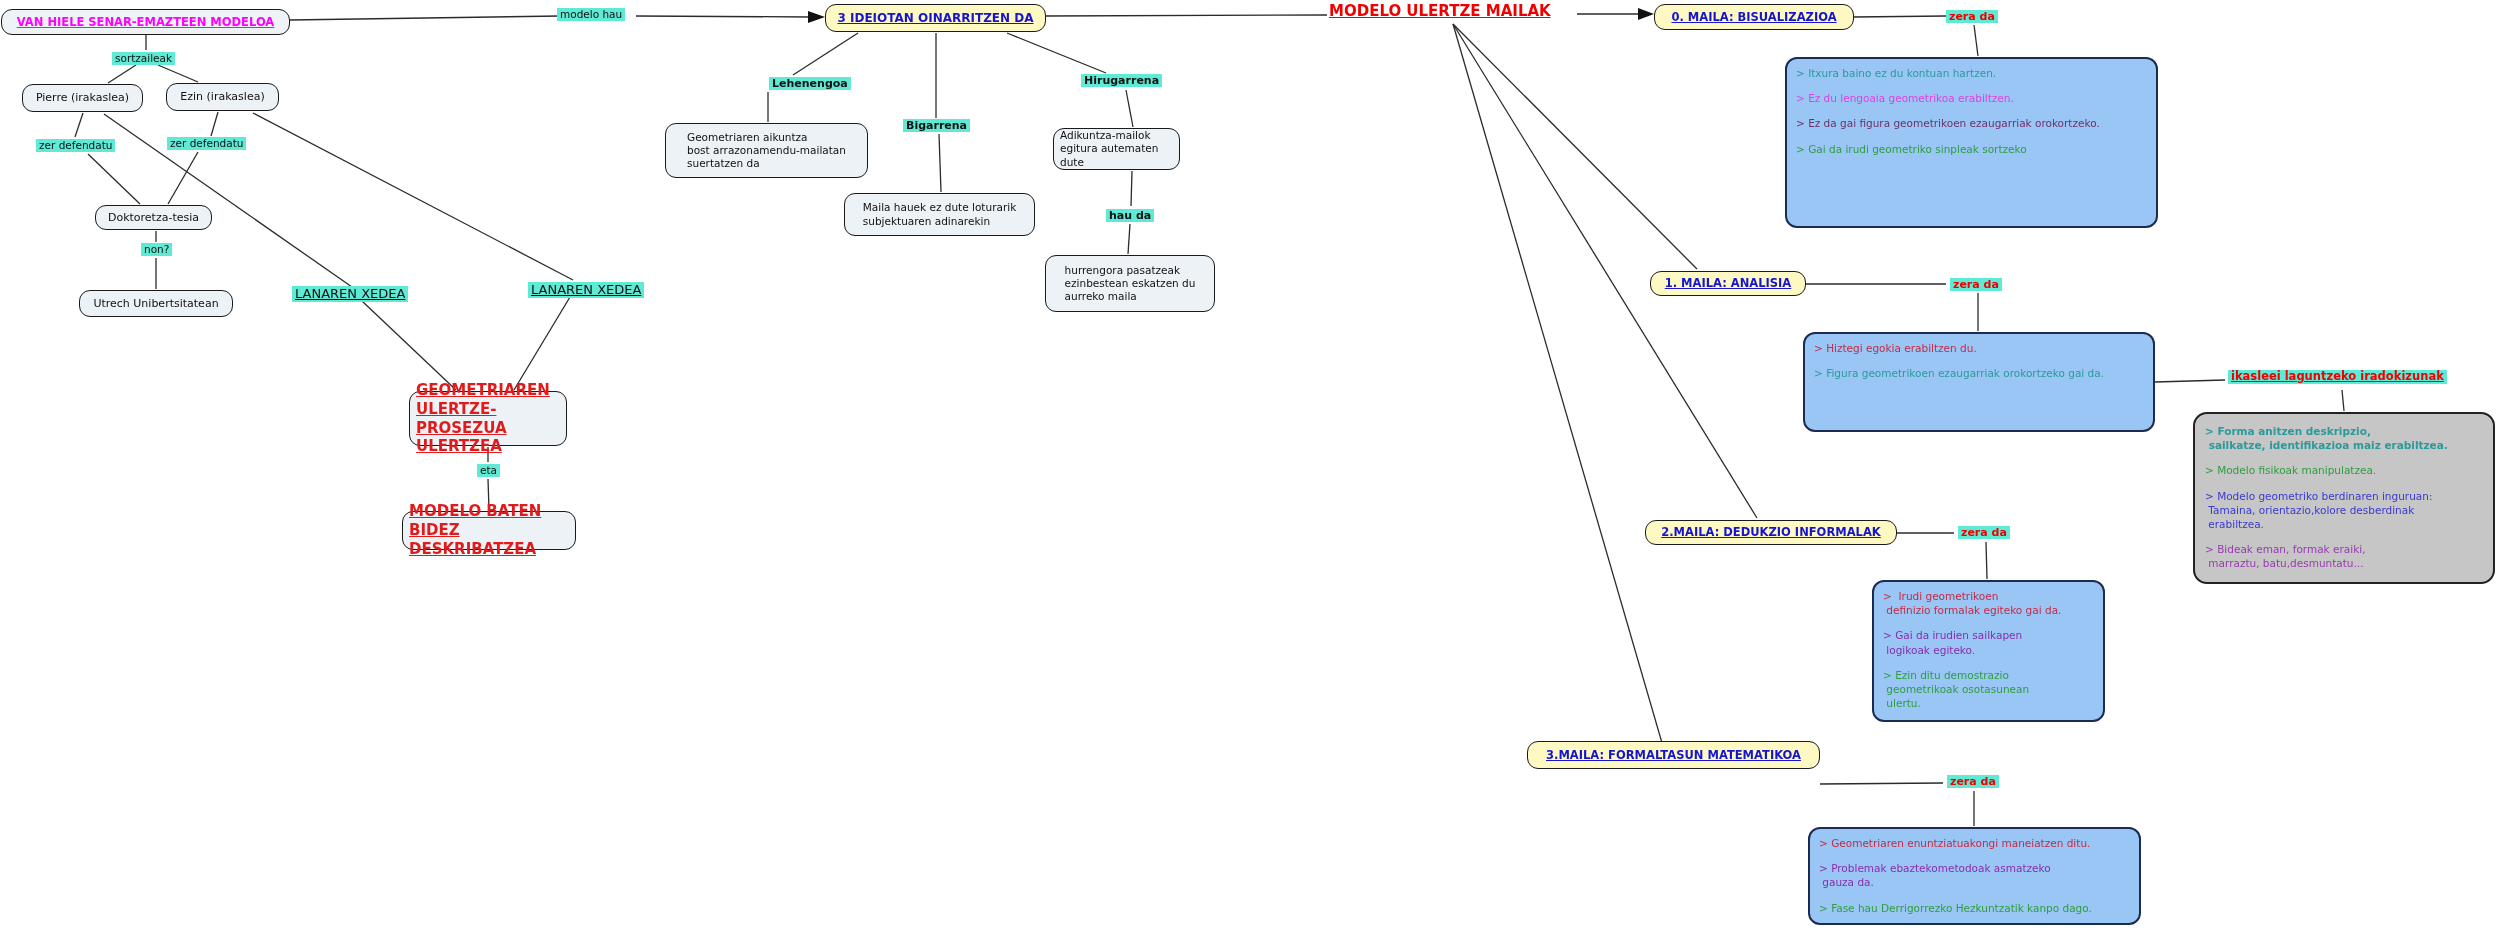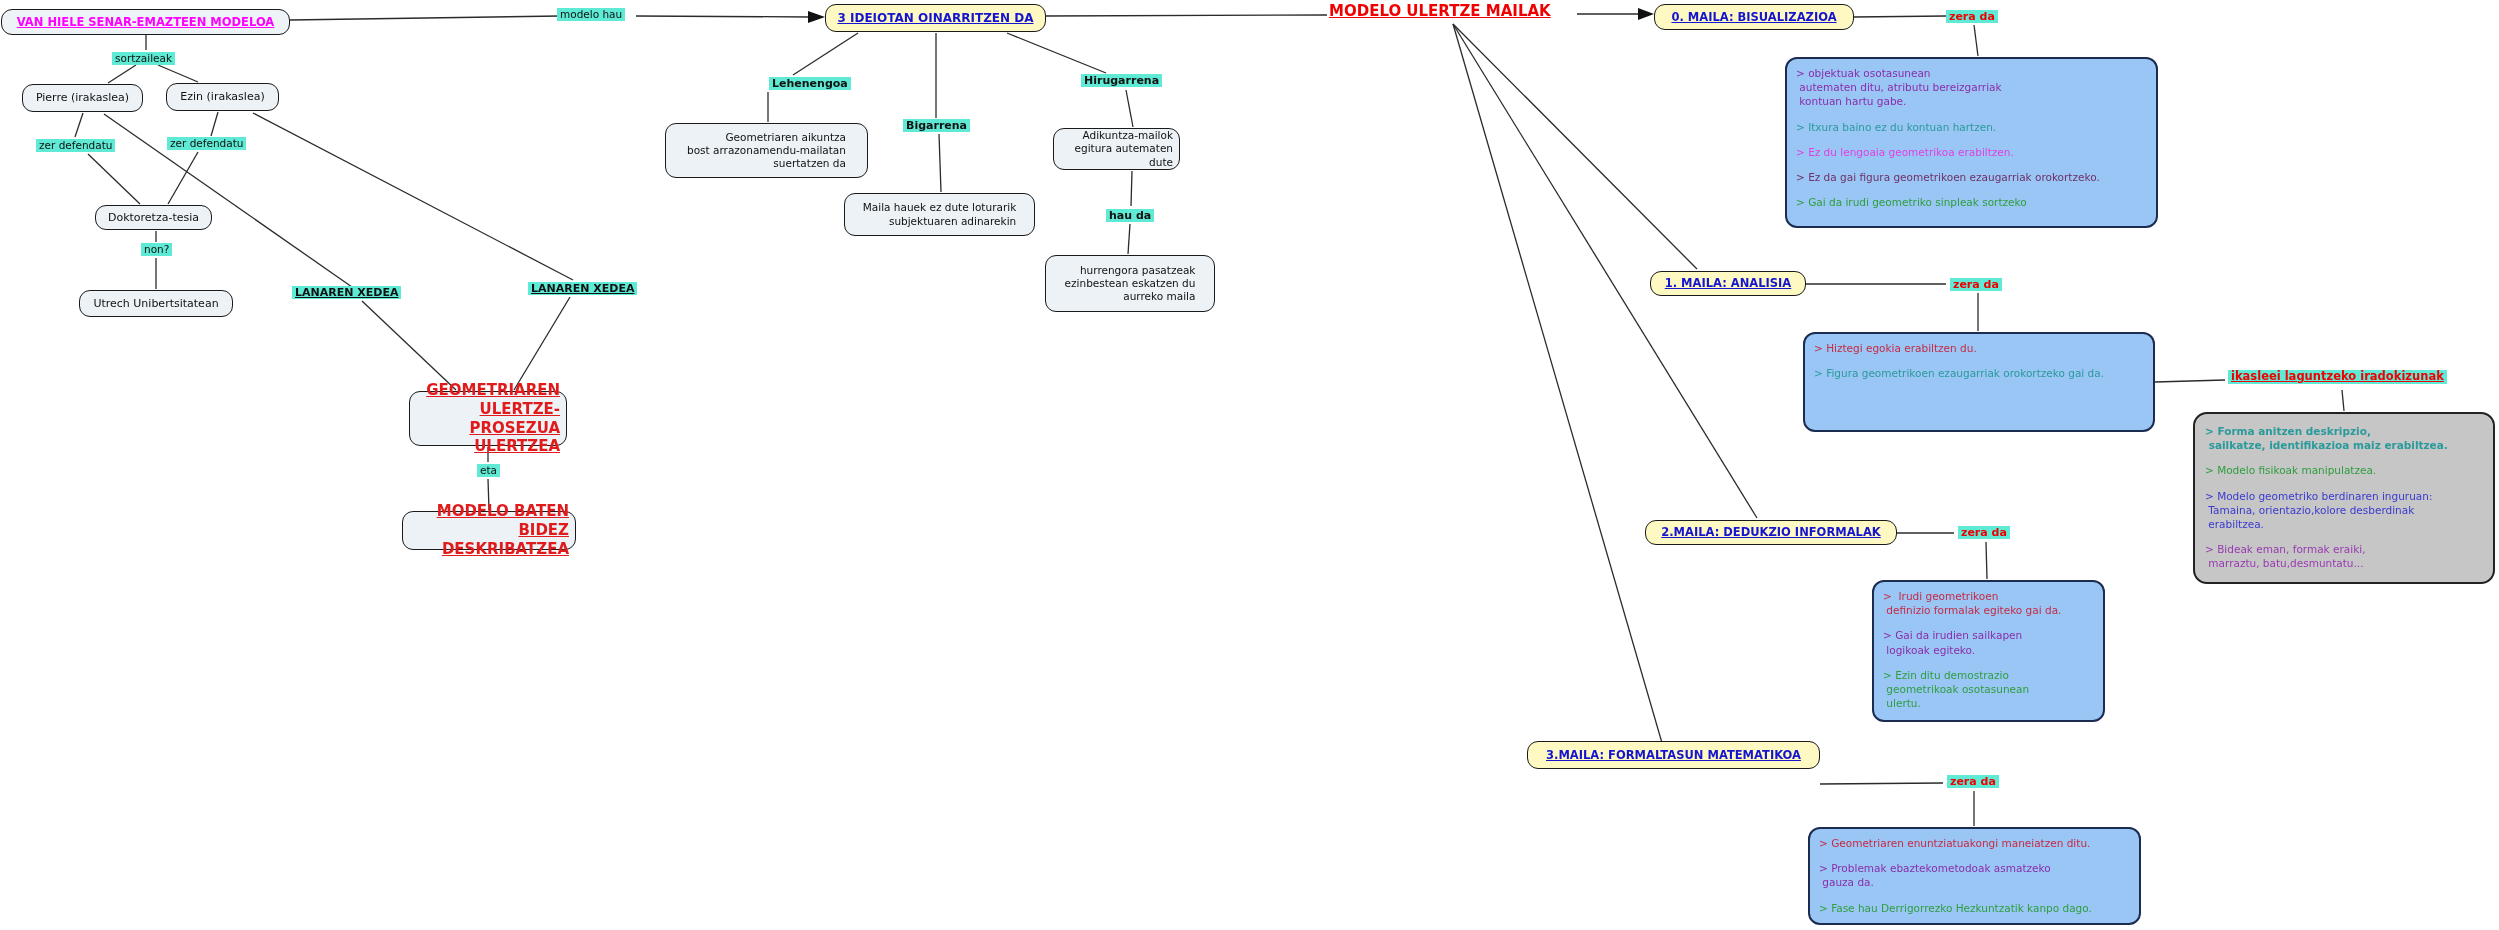--- a/index.html
+++ b/index.html
@@ -4,33 +4,33 @@
 <style>
   html,body{margin:0;padding:0;}
   body{
     width:2499px;height:930px;position:relative;background:#ffffff;
     font-family:"DejaVu Sans","Liberation Sans",sans-serif;overflow:hidden;
   }
   #wires{position:absolute;left:0;top:0;width:2499px;height:930px;}
   .node{
     position:absolute;display:flex;align-items:center;justify-content:center;
     background:#edf2f7;border:1.6px solid #1a1a1a;border-radius:11px;
-    font-size:11px;color:#111;text-align:right;white-space:pre-line;line-height:1.25;
+    font-size:11px;color:#111;text-align:left;white-space:pre-line;line-height:1.25;
     box-sizing:border-box;padding:2px 6px;
   }
   .node.redtxt{color:#e11b1b;font-weight:bold;font-size:15px;text-decoration:underline;}
   .node.bluetxt{color:#1515d0;font-weight:bold;font-size:11.5px;background:#fef9c3;}
   .node.bluetxt span,.node.magtxt span{text-decoration:underline;}
   .node.magtxt{color:#ff00ff;font-weight:bold;font-size:11.5px;background:#eef3f8;}
   .lbl{
     position:absolute;background:#5eead4;padding:0 3px;font-size:10.5px;color:#111;
     white-space:nowrap;line-height:1.2;
   }
   .lbl.b{font-weight:bold;font-size:11px;}
-  .lbl.bu{font-weight:bold;font-size:11px;text-decoration:underline;}
+  .lbl.bu{font-weight:normal;font-size:13px;text-decoration:underline;}
   .lbl.red{color:#f00000;font-weight:bold;font-size:11px;}
   .lbl.redu{color:#f00000;font-weight:bold;font-size:11.5px;text-decoration:underline;}
   .title{
     position:absolute;background:#fff;color:#f00000;font-weight:bold;font-size:15px;
     text-decoration:underline;white-space:nowrap;padding:0 2px;
   }
   .panel{
     position:absolute;background:#9ac6f5;border:2px solid #1c2b50;border-radius:12px;
     box-sizing:border-box;padding:7px 9px;font-size:10.5px;line-height:1.35;
   }
@@ -129,23 +129,20 @@
 <div class="lbl red" style="left:1946px;top:10px;">zera da</div>
 <div class="node bluetxt" style="left:1650px;top:271px;width:156px;height:25px;"><span>1. MAILA: ANALISIA</span></div>
 <div class="lbl red" style="left:1950px;top:278px;">zera da</div>
 <div class="node bluetxt" style="left:1645px;top:520px;width:252px;height:25px;"><span>2.MAILA: DEDUKZIO INFORMALAK</span></div>
 <div class="lbl red" style="left:1958px;top:526px;">zera da</div>
 <div class="node bluetxt" style="left:1527px;top:741px;width:293px;height:28px;"><span>3.MAILA: FORMALTASUN MATEMATIKOA</span></div>
 <div class="lbl red" style="left:1947px;top:775px;">zera da</div>
 <div class="lbl redu" style="left:2228px;top:370px;">ikasleei laguntzeko iradokizunak</div>
 
 <div class="panel" style="left:1785px;top:57px;width:373px;height:171px;">
-  <div class="pitem" style="color: rgb(138, 46, 170);">&gt; objektuak osotasunean
- autematen ditu, atributu bereizgarriak
- kontuan hartu gabe.</div>
   <div class="pitem" style="color: rgb(42, 154, 154);">&gt; Itxura baino ez du kontuan hartzen.</div>
   <div class="pitem" style="color: rgb(224, 64, 224);">&gt; Ez du lengoaia geometrikoa erabiltzen.</div>
   <div class="pitem" style="color: rgb(110, 48, 104);">&gt; Ez da gai figura geometrikoen ezaugarriak orokortzeko.</div>
   <div class="pitem" style="color: rgb(46, 158, 62);">&gt; Gai da irudi geometriko sinpleak sortzeko</div>
 </div>
 
 <div class="panel" style="left:1803px;top:332px;width:352px;height:100px;">
   <div class="pitem" style="color: rgb(198, 42, 68);">&gt; Hiztegi egokia erabiltzen du.</div>
   <div class="pitem" style="color: rgb(42, 154, 154);">&gt; Figura geometrikoen ezaugarriak orokortzeko gai da.</div>
 </div>

